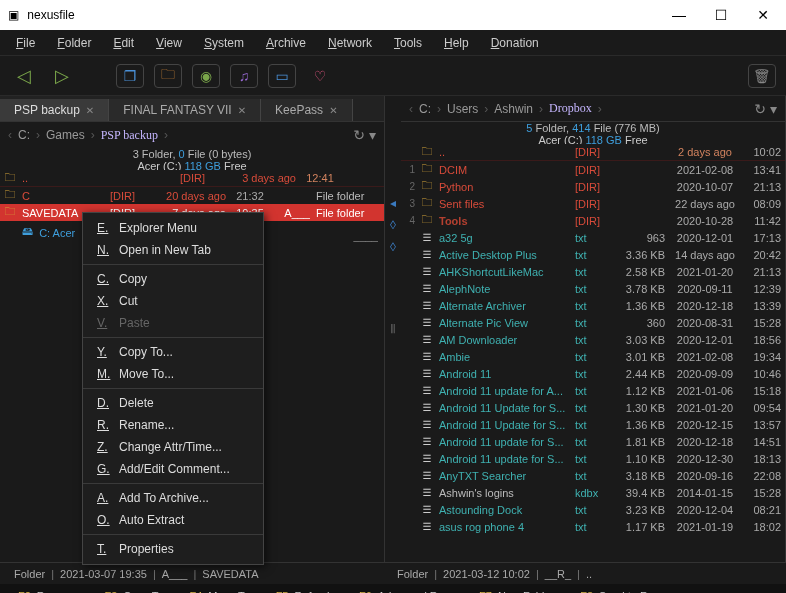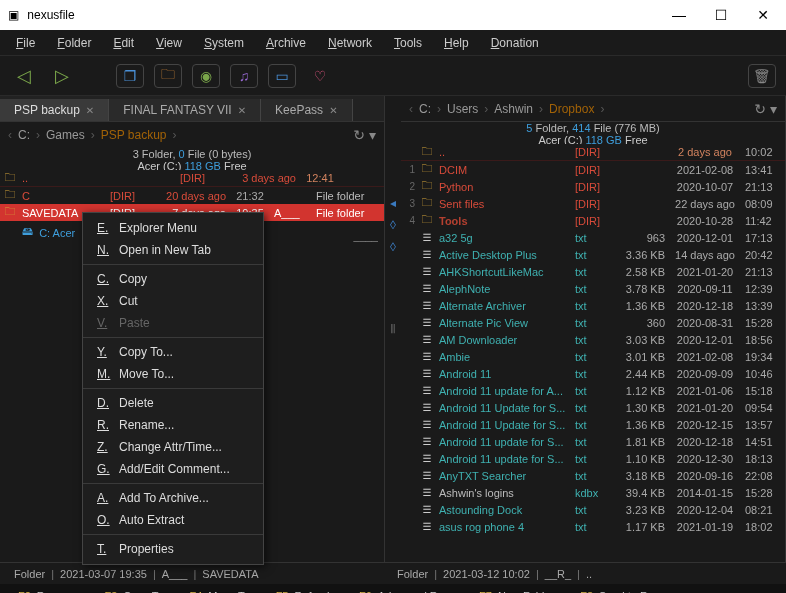--- a/index.html
+++ b/index.html
@@ -16,35 +16,35 @@
 .toolbar .nav { border: none; font-size: 18px; }
 .panes { display: flex; height: 466px; }
 .pane { flex: 1; display: flex; flex-direction: column; border-right: 1px solid #333; position: relative; }
 .tabs { height: 26px; display: flex; align-items: end; background: #222; border-bottom: 1px solid #333; }
 .tab { padding: 4px 14px; background: #2a2a2a; color: #aaa; border-right: 1px solid #444; font-size: 12px; display: flex; align-items: center; gap: 6px; }
 .tab.active { background: #3a3a3a; color: #ddd; }
 .tab .x { color: #888; font-size: 10px; }
 .crumb { height: 26px; display: flex; align-items: center; padding: 0 8px; background: #1a1a1a; color: #aaa; gap: 2px; justify-content: space-between; }
 .crumb .path { display: flex; align-items: center; gap: 2px; }
 .crumb .seg { padding: 0 4px; color: #999; }
-.crumb .seg.last { color: #a16207; }
+.crumb .seg.last { color: #c4b5fd; font-family: Liberation Serif, serif; }
 .crumb .sep { color: #555; }
 .crumb .ref { color: #888; font-size: 14px; display:flex; gap:4px;}
 .info { height: 22px; display: flex; align-items: center; justify-content: space-between; padding: 0 10px; background: #1a1a1a; font-size: 11px; flex-direction: column; }
 .info .blue { color: #3e9edc; }
 .info .free { color: #ccc; }
 .list { flex: 1; overflow: hidden; background: #1a1a1a; position: relative; }
 .row { display: flex; align-items: center; height: 17px; padding: 0 4px 0 2px; font-size: 11px; }
 .row .ln { width: 16px; text-align: right; color: #666; font-size: 10px; padding-right: 4px; }
 .row .icon { width: 16px; text-align: center; }
 .row .name { flex: 1; overflow: hidden; text-overflow: ellipsis; white-space: nowrap; padding-left: 4px; }
 .row .ext { width: 38px; color: #3fb1b1; }
 .row .size { width: 52px; text-align: right; color: #aaa; }
 .row .date { width: 76px; text-align: center; color: #aaa; padding-left:4px;}
-.row .time { width: 40px; text-align: left; color: #aaa; padding-left: 4px; }
+.row .time { width: 40px; text-align: right; color: #aaa; padding-left: 4px; }
 .row.dir .ext, .row.dir .size { color: #d84b3a; }
 .row.dir .name { color: #d84b3a; }
 .row.dir.tools .name { color: #b54030; font-weight: bold; }
 .row.link .name { color: #3fb1b1; }
 .row.selected { background: #d2342f; color: #fff; }
 .row.selected .name, .row.selected .ext, .row.selected .size, .row.selected .date, .row.selected .time { color: #fff; }
 .row.parent { border-bottom: 1px solid #3a1a1a; }
 .row.parent .name { color: #d84b3a; }
 .row.parent .date { color: #d2835f; }
 .row.parent .ext { color: #d84b3a; }

